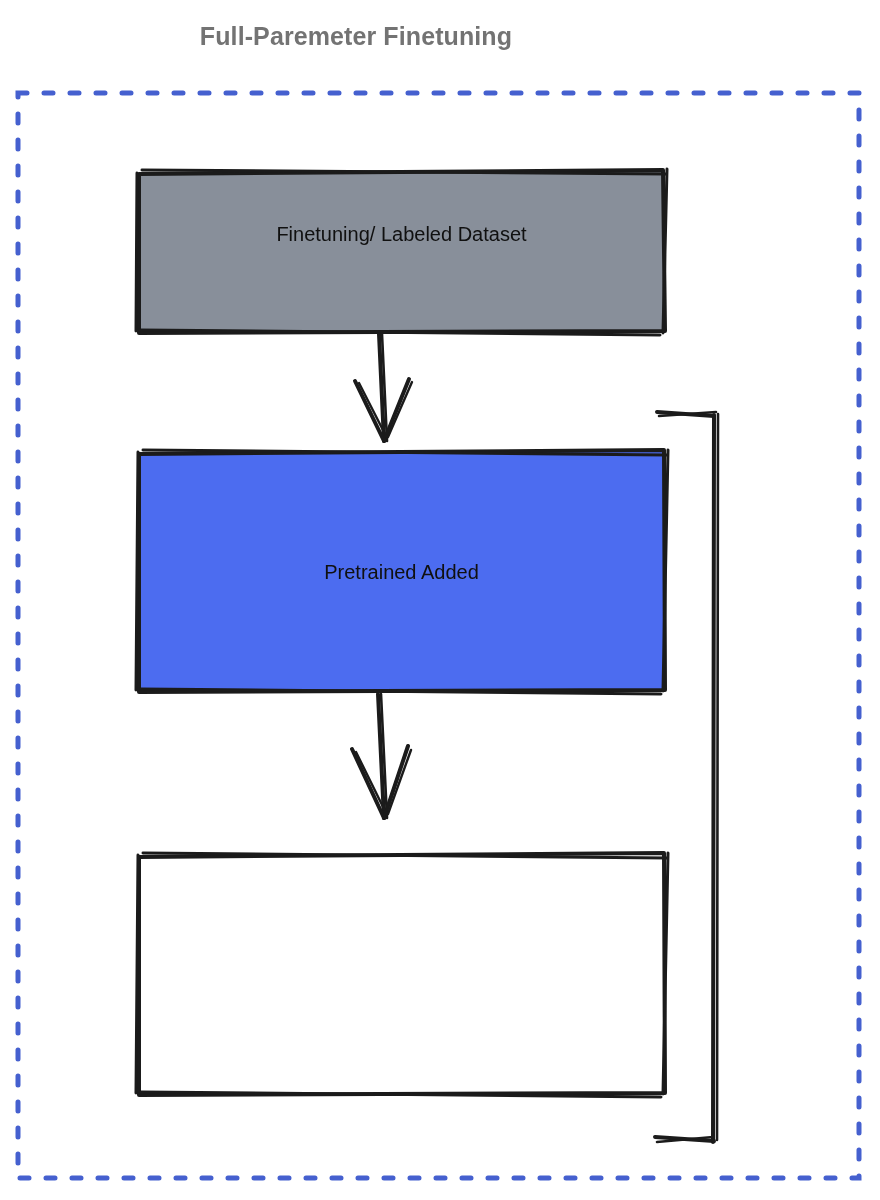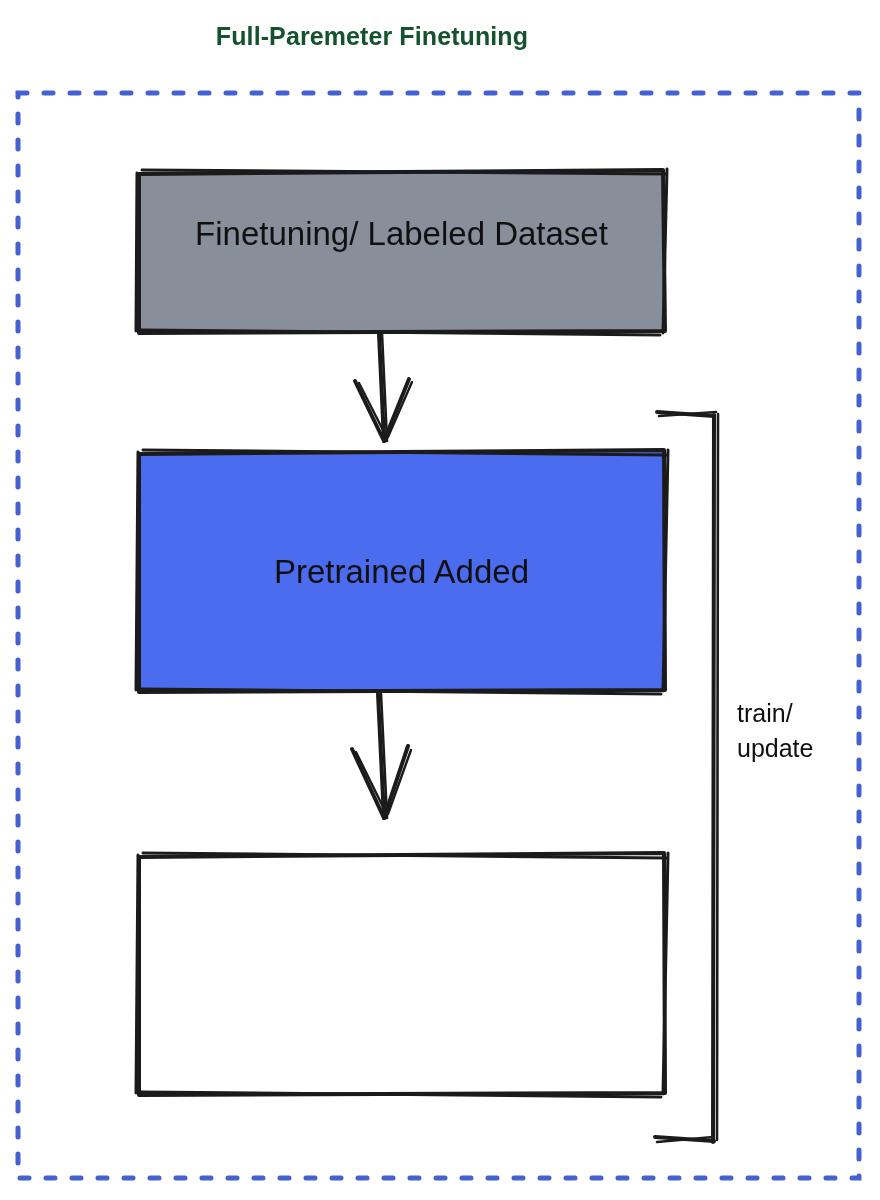--- a/index.html
+++ b/index.html
@@ -18,41 +18,41 @@
   #canvas {
     position: absolute;
     left: 0; top: 0;
     width: 880px;
     height: 1200px;
   }
 
   
   #diagram-title {
     position: absolute;
-    left: 16px;
+    left: 0;
     top: 22px;
     width: 712px;
     text-align: center;
     font-size: 25px;
     font-weight: 600;
     letter-spacing: 0.1px;
-    color: #14532d;
+    color: #737373;
     font-family: "Liberation Sans", sans-serif;
     white-space: nowrap;
   }
 
   
   .node-box {
     position: absolute;
     box-sizing: border-box;
     display: flex;
     align-items: center;
     justify-content: center;
     color: #101010;
-    font-size: 33px;
+    font-size: 20px;
     font-family: "Liberation Sans", sans-serif;
     white-space: nowrap;
   }
   .node-label {
     position: relative;
     z-index: 3;
   }
 
   #node-dataset {
     left: 139px;
@@ -175,18 +175,14 @@
         <path d="M714,415 L713,1142"></path>
         <path d="M718,414 L717,1140" stroke-width="2.6"></path>
 
         <path d="M714,1141 L655,1137"></path>
         <path d="M713,1137 L657,1142" stroke-width="2.6"></path>
       </g>
 
     </g>
   </svg>
 
-  <div id="loop-label">
-    <span class="loop-line">train/</span>
-    <span class="loop-line">update</span>
-  </div>
 
 </div>
 
 </body></html>

